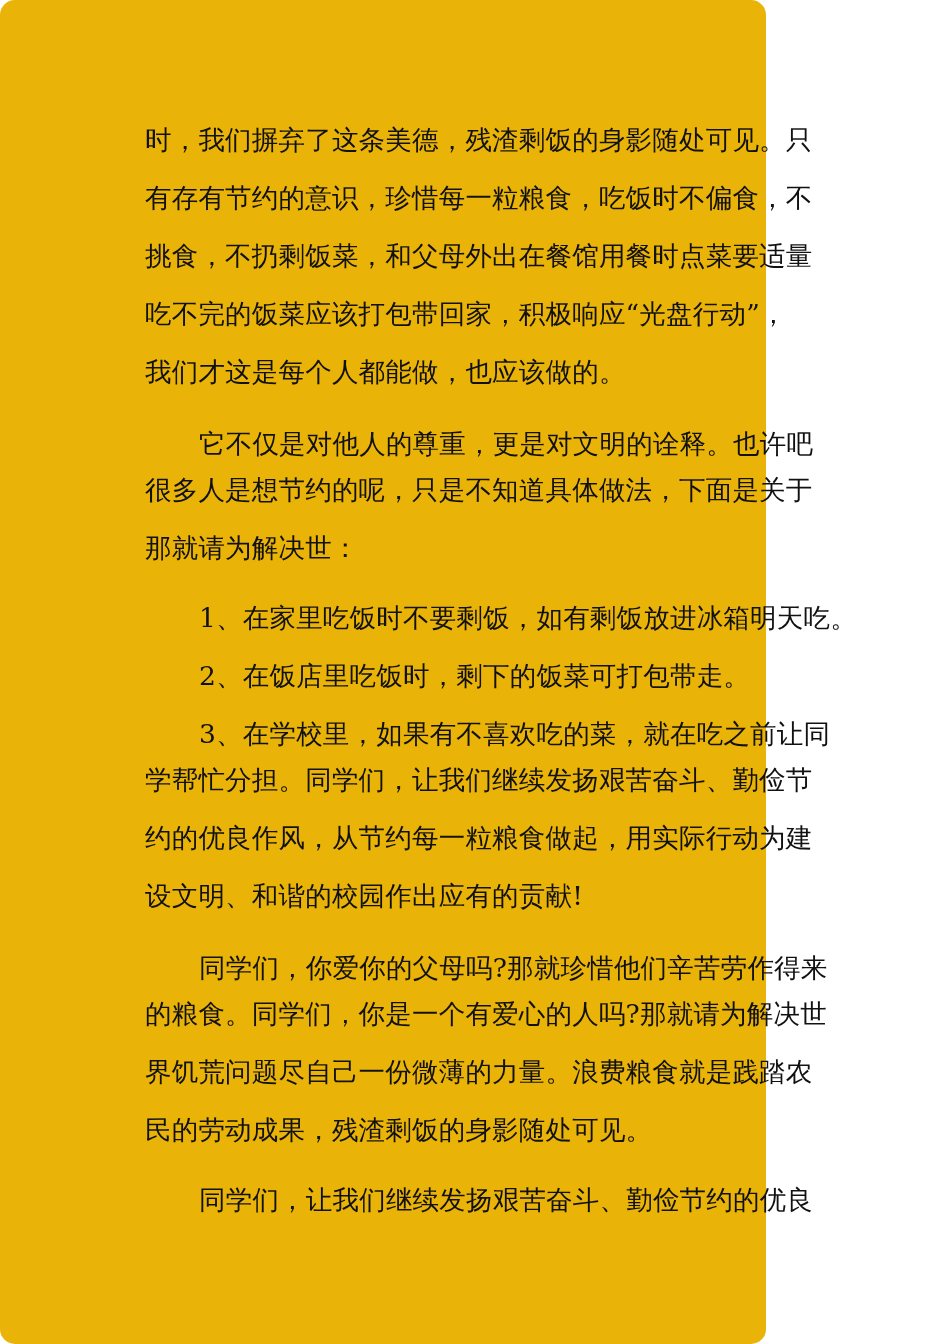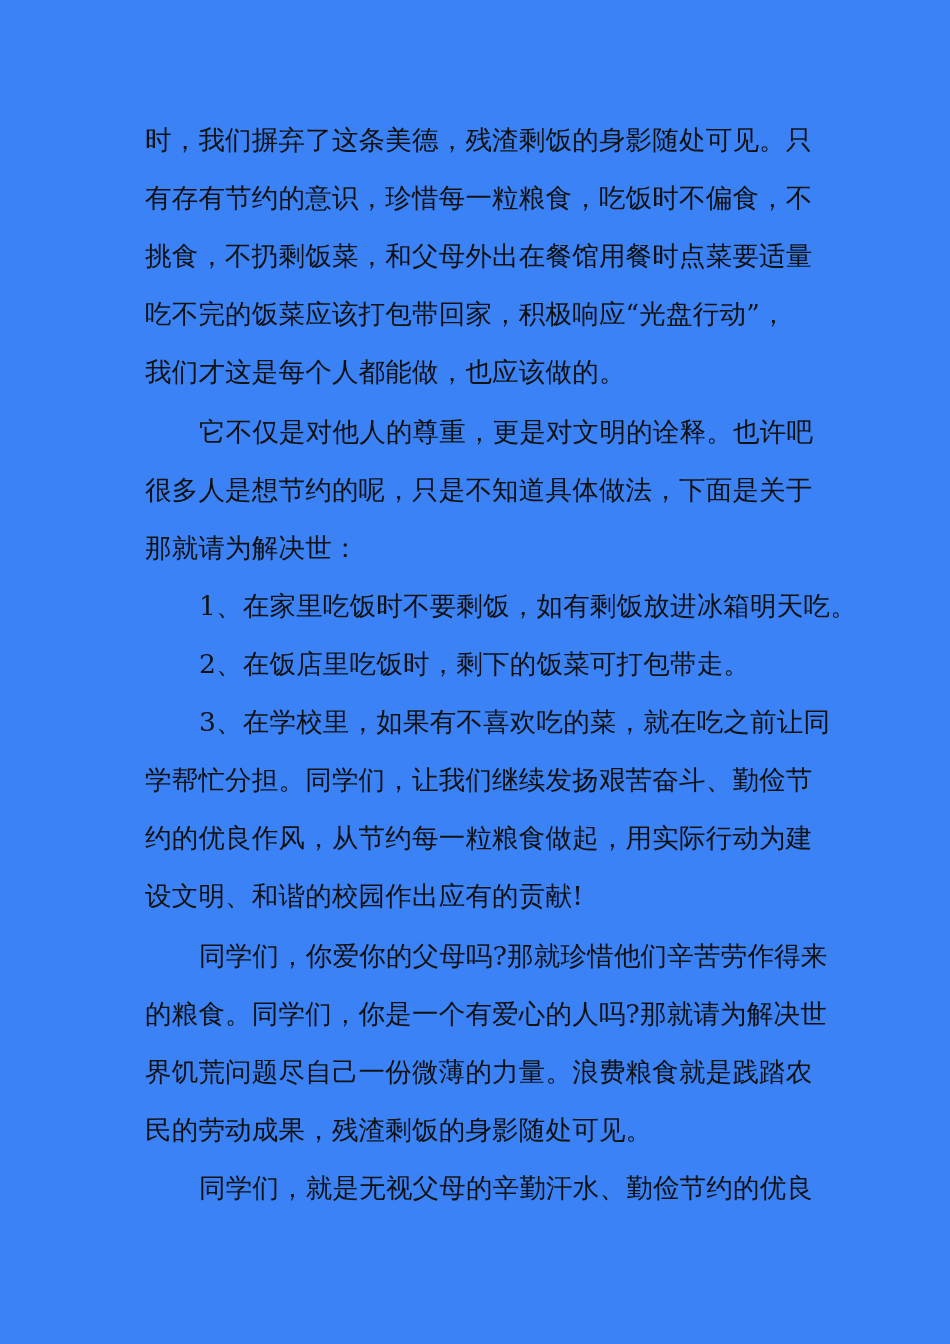--- a/index.html
+++ b/index.html
@@ -1,30 +1,30 @@
 <!DOCTYPE html>
 <html><head>
   <meta charset="utf-8">
   <style>
     html, body { margin: 0; padding: 0; background: #ffffff; }
     body { width: 950px; height: 1344px; position: relative; overflow: hidden; }
-    .page { position: absolute; left: 0; top: 0; width: 950px; height: 1344px; background: #3b82f6; }
+    .page { position: absolute; left: 0; top: 0; width: 766px; height: 1344px; background: #eab308; border-radius: 15px; }
     .line {
       position: absolute;
       left: 145px;
       width: 670px;
       height: 40px;
       font-family: "DejaVu Serif", "Liberation Serif", serif;
       font-size: 26.5px;
       line-height: 40px;
       color: #111;
       white-space: nowrap;
       letter-spacing: 0.2px;
     }
-    .indent { left: 199px; }
+    .indent { left: 199px; margin-top: 12px; }
   </style>
 </head>
 <body>
 
 <div class="page">
   <div class="line" style="top:120px">时，我们摒弃了这条美德，残渣剩饭的身影随处可见。只</div>
   <div class="line" style="top:178px">有存有节约的意识，珍惜每一粒粮食，吃饭时不偏食，不</div>
   <div class="line" style="top:236px">挑食，不扔剩饭菜，和父母外出在餐馆用餐时点菜要适量</div>
   <div class="line" style="top:294px">吃不完的饭菜应该打包带回家，积极响应“光盘行动”，</div>
   <div class="line" style="top:352px">我们才这是每个人都能做，也应该做的。</div>
@@ -34,14 +34,14 @@
   <div class="line indent" style="top:586px">1、在家里吃饭时不要剩饭，如有剩饭放进冰箱明天吃。</div>
   <div class="line indent" style="top:644px">2、在饭店里吃饭时，剩下的饭菜可打包带走。</div>
   <div class="line indent" style="top:702px">3、在学校里，如果有不喜欢吃的菜，就在吃之前让同</div>
   <div class="line" style="top:760px">学帮忙分担。同学们，让我们继续发扬艰苦奋斗、勤俭节</div>
   <div class="line" style="top:876px">设文明、和谐的校园作出应有的贡献!</div>
   <div class="line" style="top:818px">约的优良作风，从节约每一粒粮食做起，用实际行动为建</div>
   <div class="line indent" style="top:936px">同学们，你爱你的父母吗?那就珍惜他们辛苦劳作得来</div>
   <div class="line" style="top:994px">的粮食。同学们，你是一个有爱心的人吗?那就请为解决世</div>
   <div class="line" style="top:1052px">界饥荒问题尽自己一份微薄的力量。浪费粮食就是践踏农</div>
   <div class="line" style="top:1110px">民的劳动成果，残渣剩饭的身影随处可见。</div>
-  <div class="line indent" style="top:1168px">同学们，就是无视父母的辛勤汗水、勤俭节约的优良</div>
+  <div class="line indent" style="top:1168px">同学们，让我们继续发扬艰苦奋斗、勤俭节约的优良</div>
 </div>
 
 </body></html>

